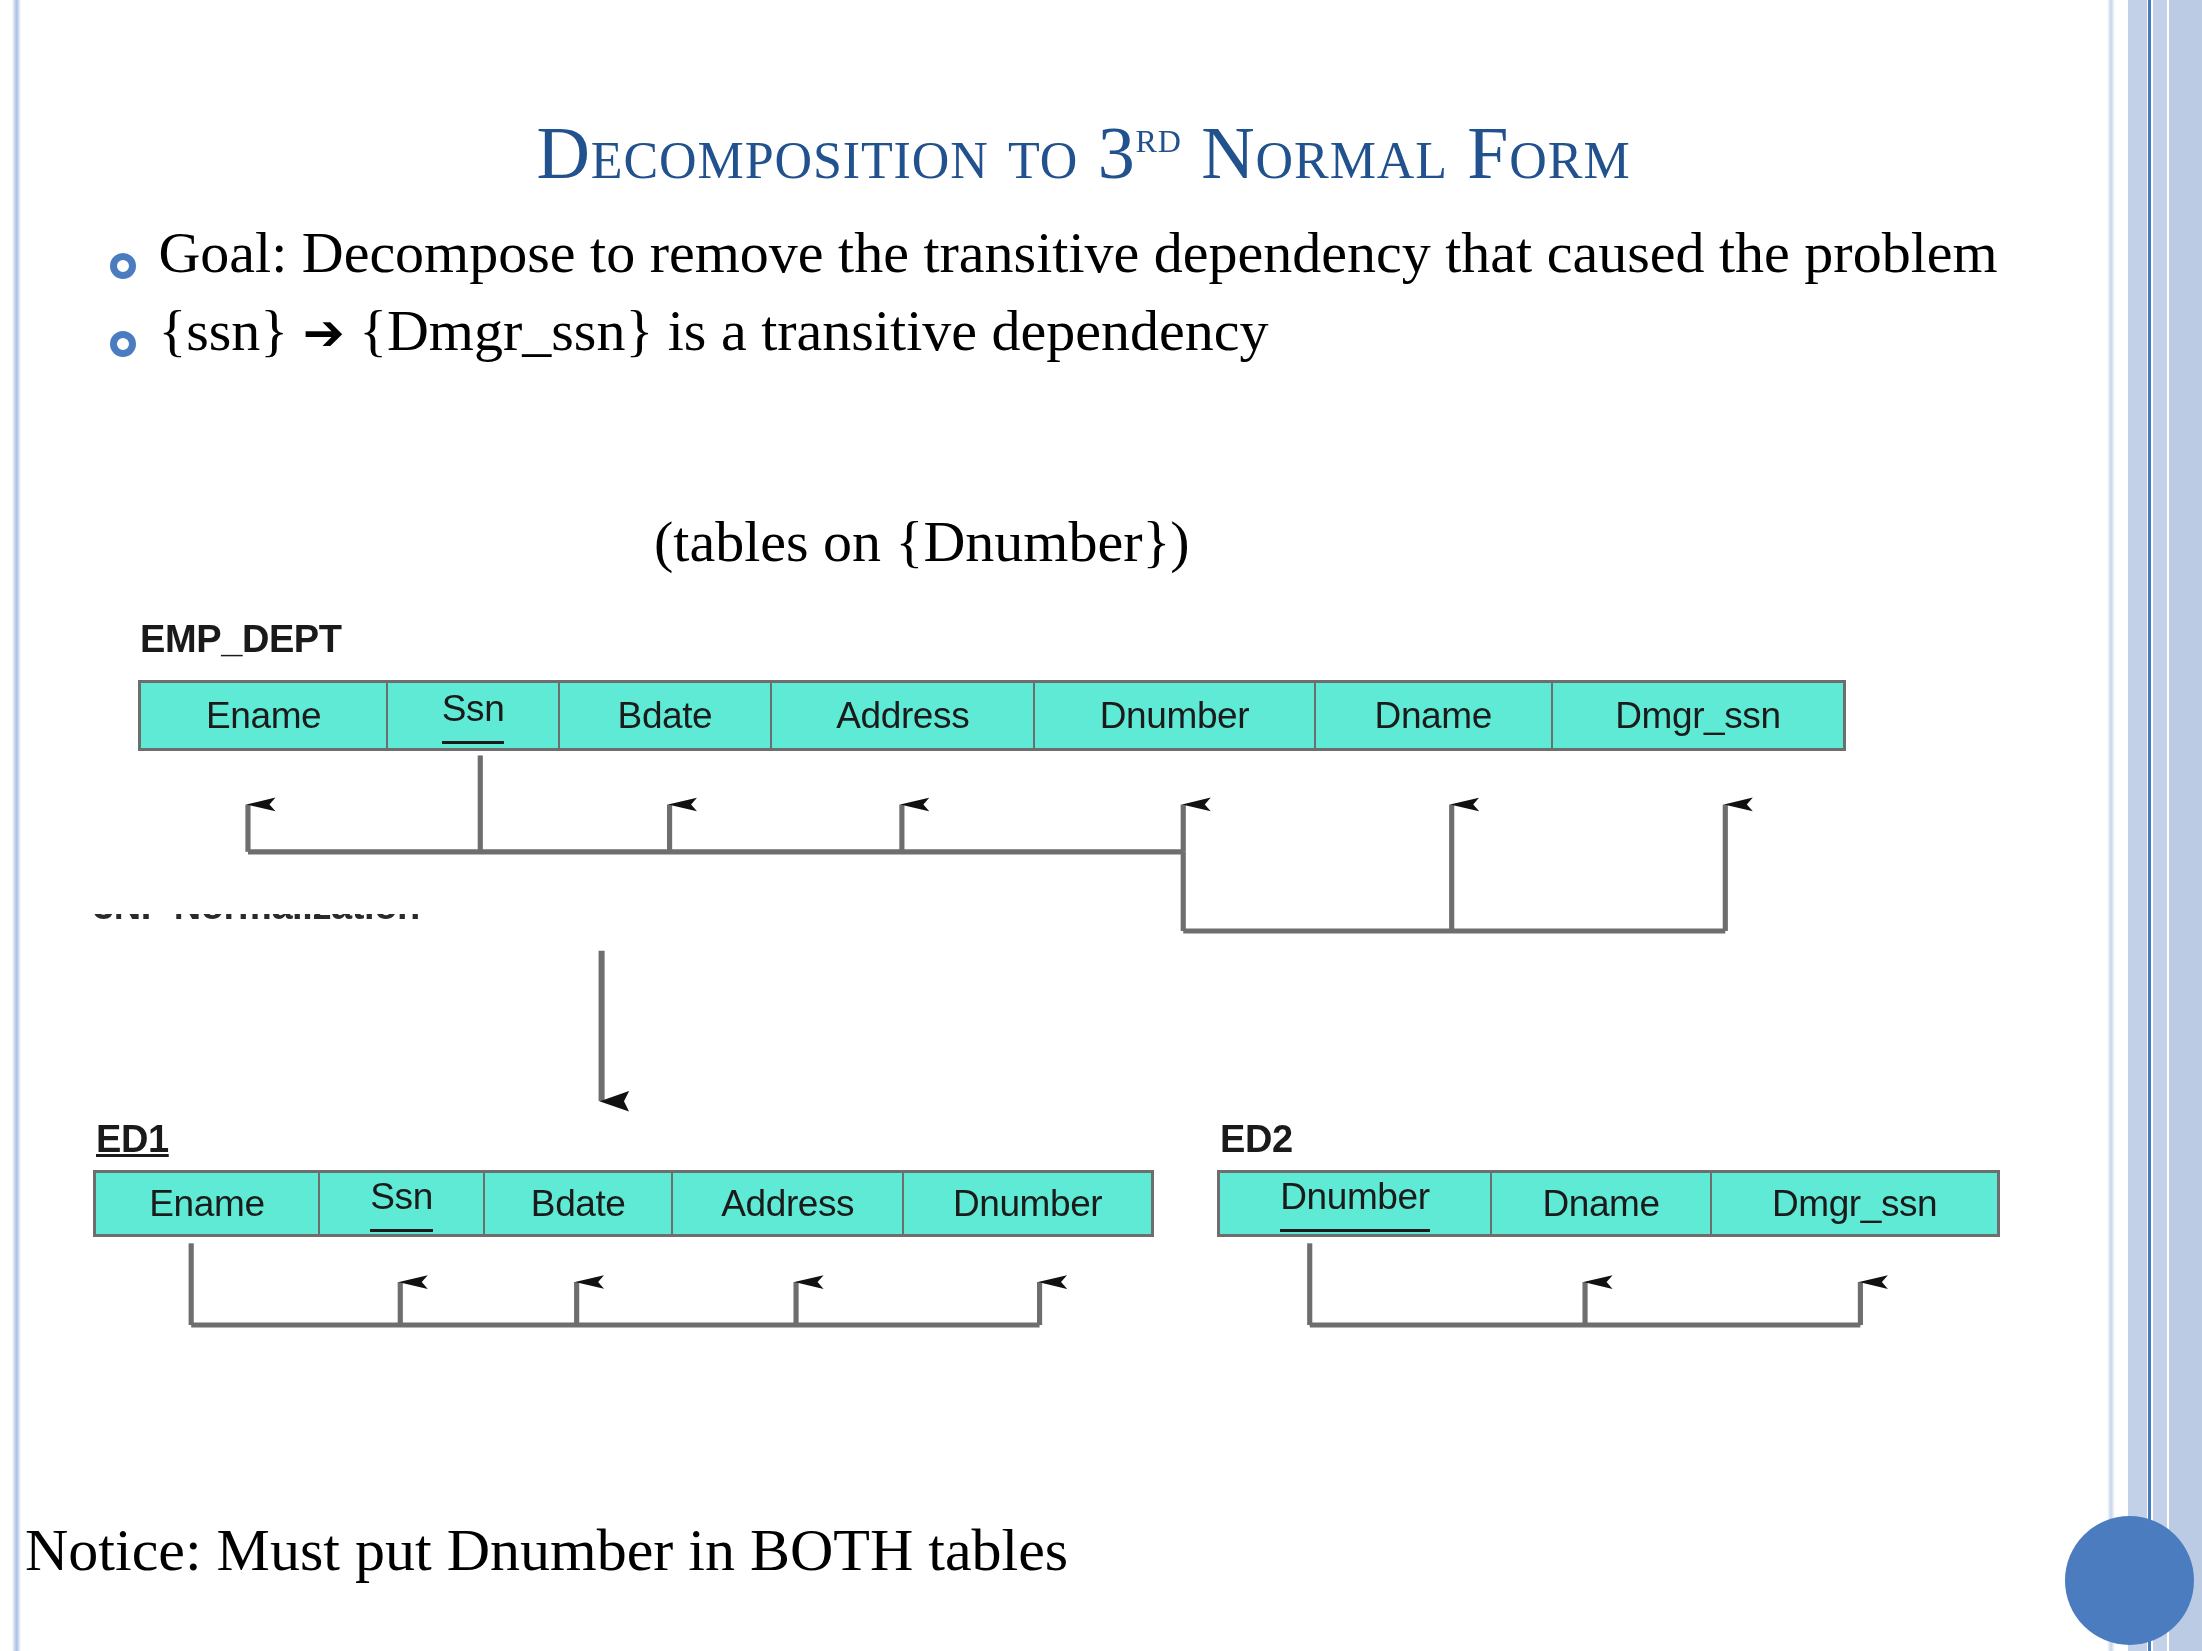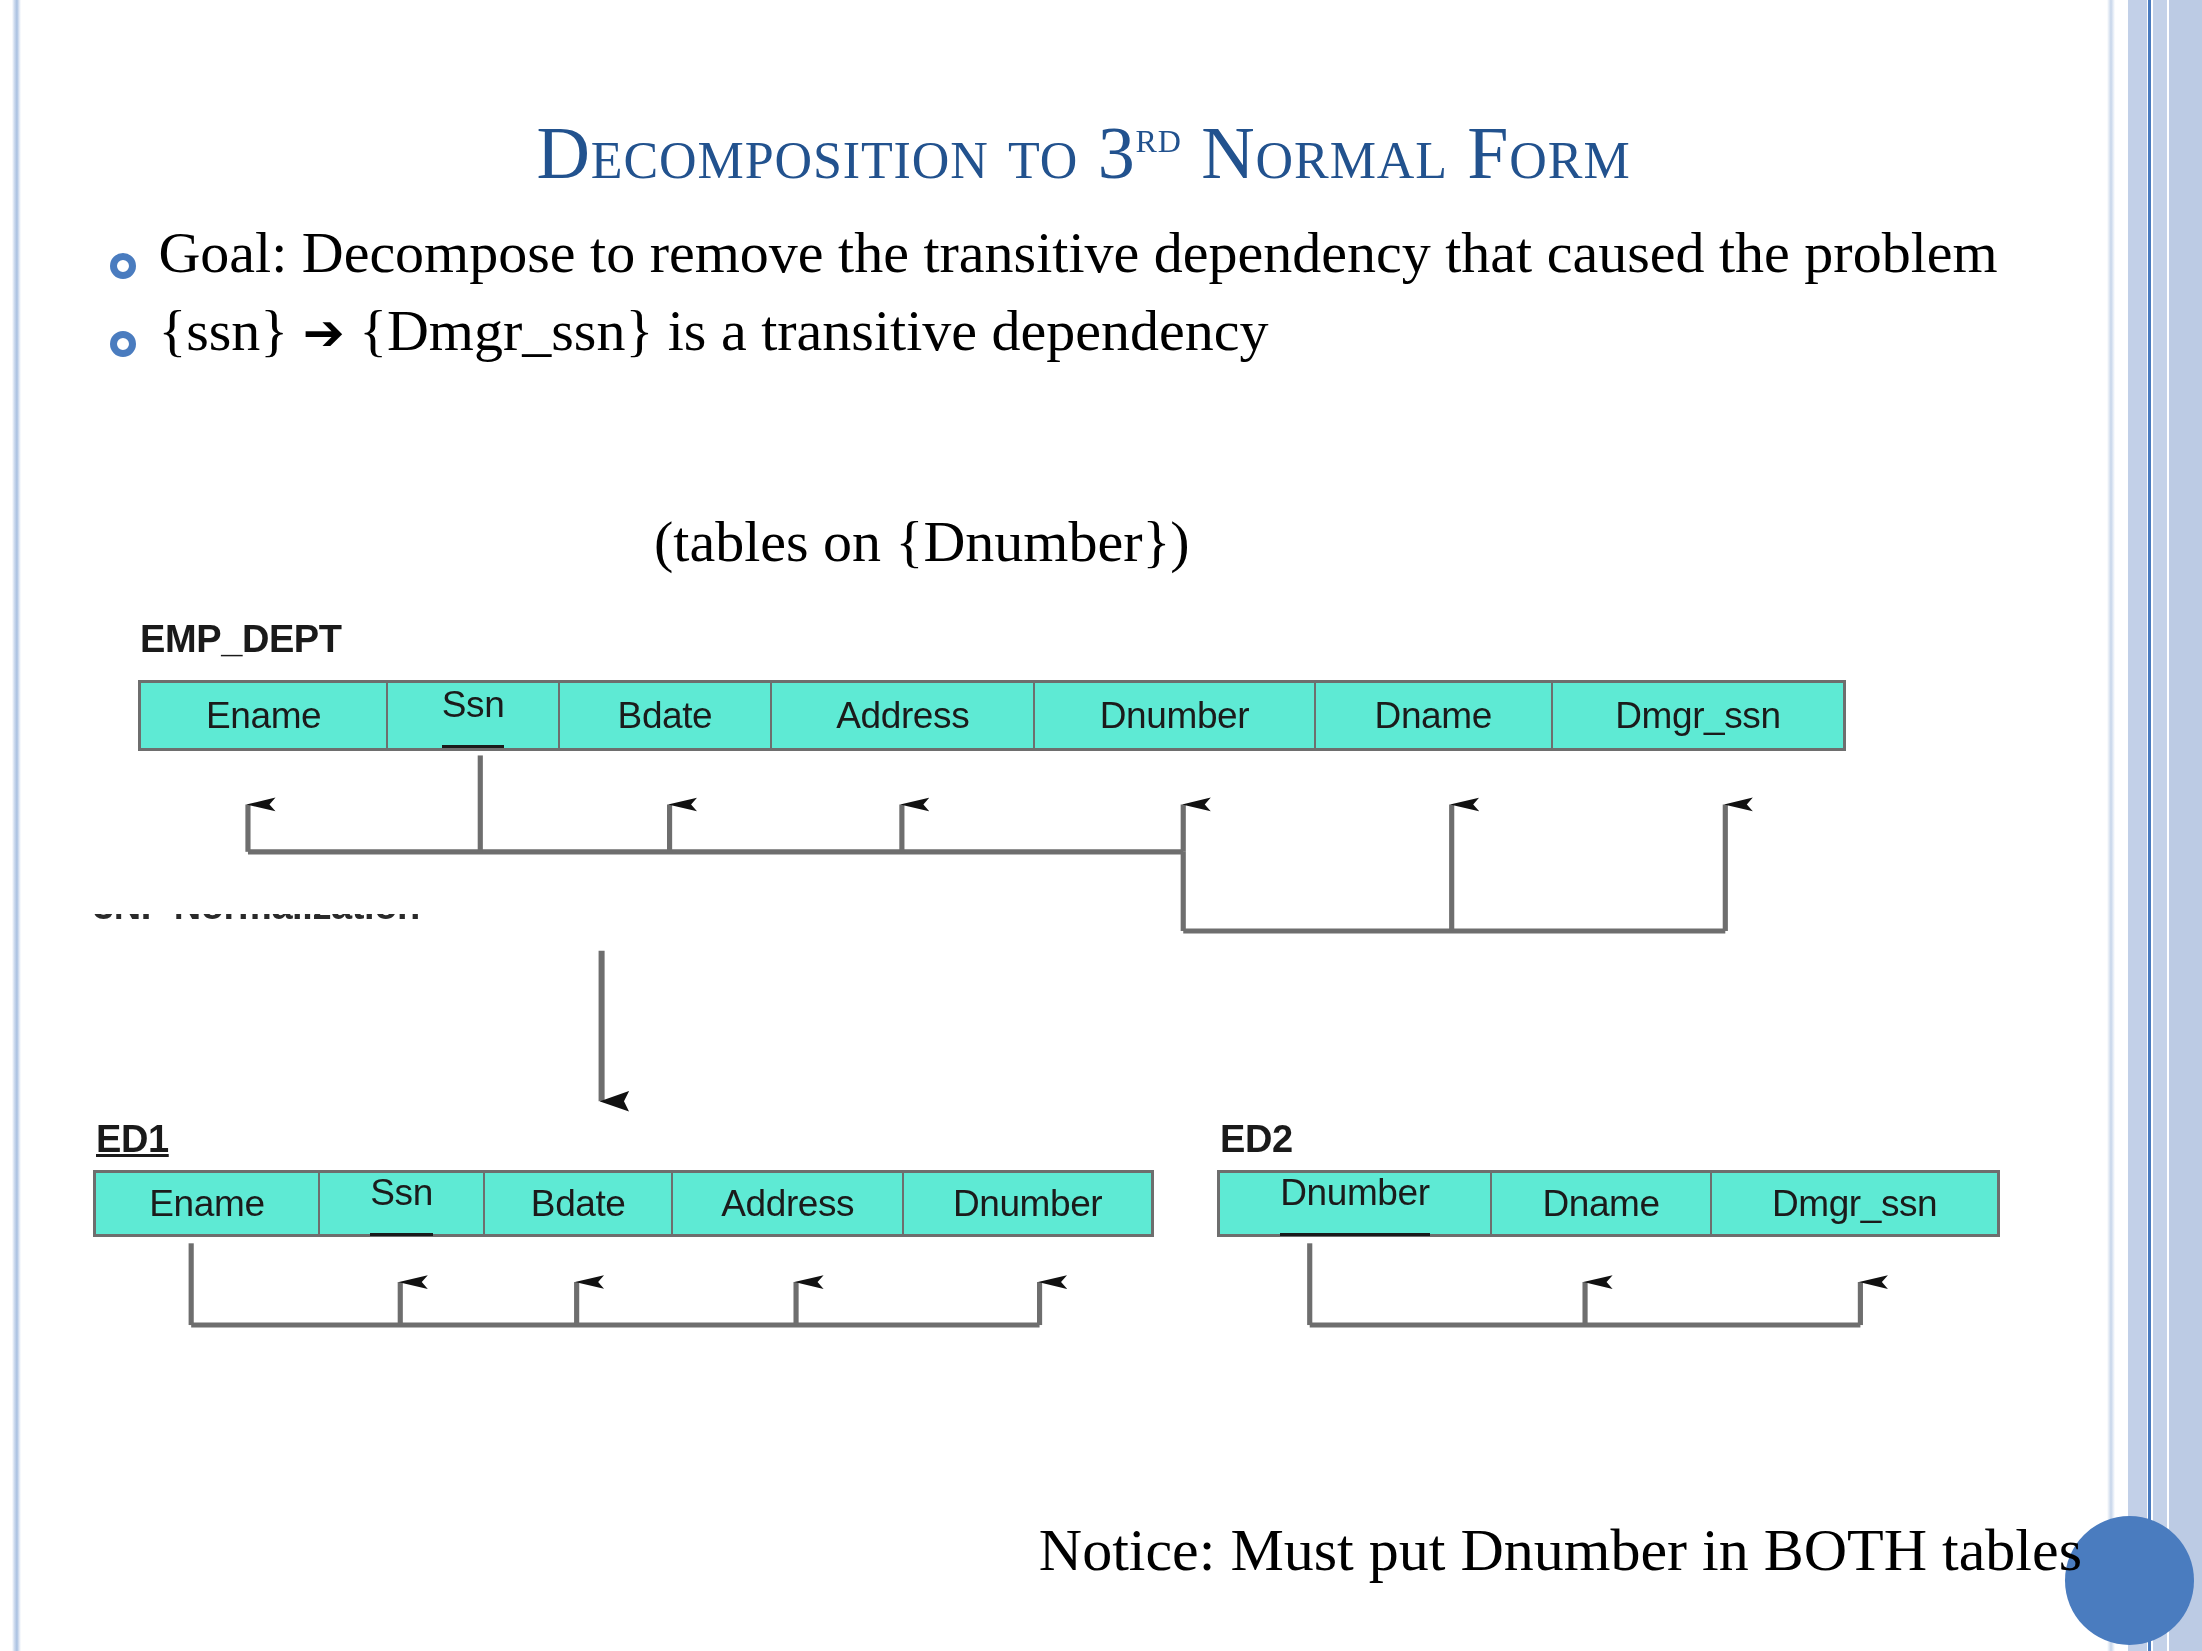--- a/index.html
+++ b/index.html
@@ -75,33 +75,33 @@
   }
   .attr{
     display:flex;align-items:center;justify-content:center;
     border-right:2.6px solid #6e6e6e;
     box-sizing:border-box;
     font-family:"Liberation Sans", sans-serif;
     font-size:37px;color:#1b1b1b;
     letter-spacing:-0.4px;
   }
   .attr:last-child{border-right:none;}
-  .attr.pk span{border-bottom:3.4px solid #1b1b1b;padding-bottom:19px;}
+  .attr.pk span{border-bottom:3.4px solid #1b1b1b;padding-bottom:11px;}
   
   .ghost{
     position:absolute;left:93px;top:914px;width:361px;height:22.4px;
     overflow:hidden;
     font-family:"Liberation Sans", sans-serif;font-weight:bold;font-size:38px;color:#2a2a2a;
     letter-spacing:-0.4px;
   }
   .ghost span{display:block;margin-top:-29px;}
   
   .notice{
-    position:absolute;left:0;top:1516px;width:2082px;text-align:right;
-    font-size:60px;color:#000;font-family:"Liberation Serif", serif;
+    position:absolute;left:0;top:1516px;width:2082px;text-align:left;
+    font-size:60px;color:#000;font-family:"Liberation Serif", serif;padding-left:25px;
   }
   svg{display:block;}
 </style>
 </head>
 <body>
 
 <div class="frame-left"></div>
 <div class="frame-right-wrap">
   <div class="fr fr1"></div>
   <div class="fr fr2"></div>

